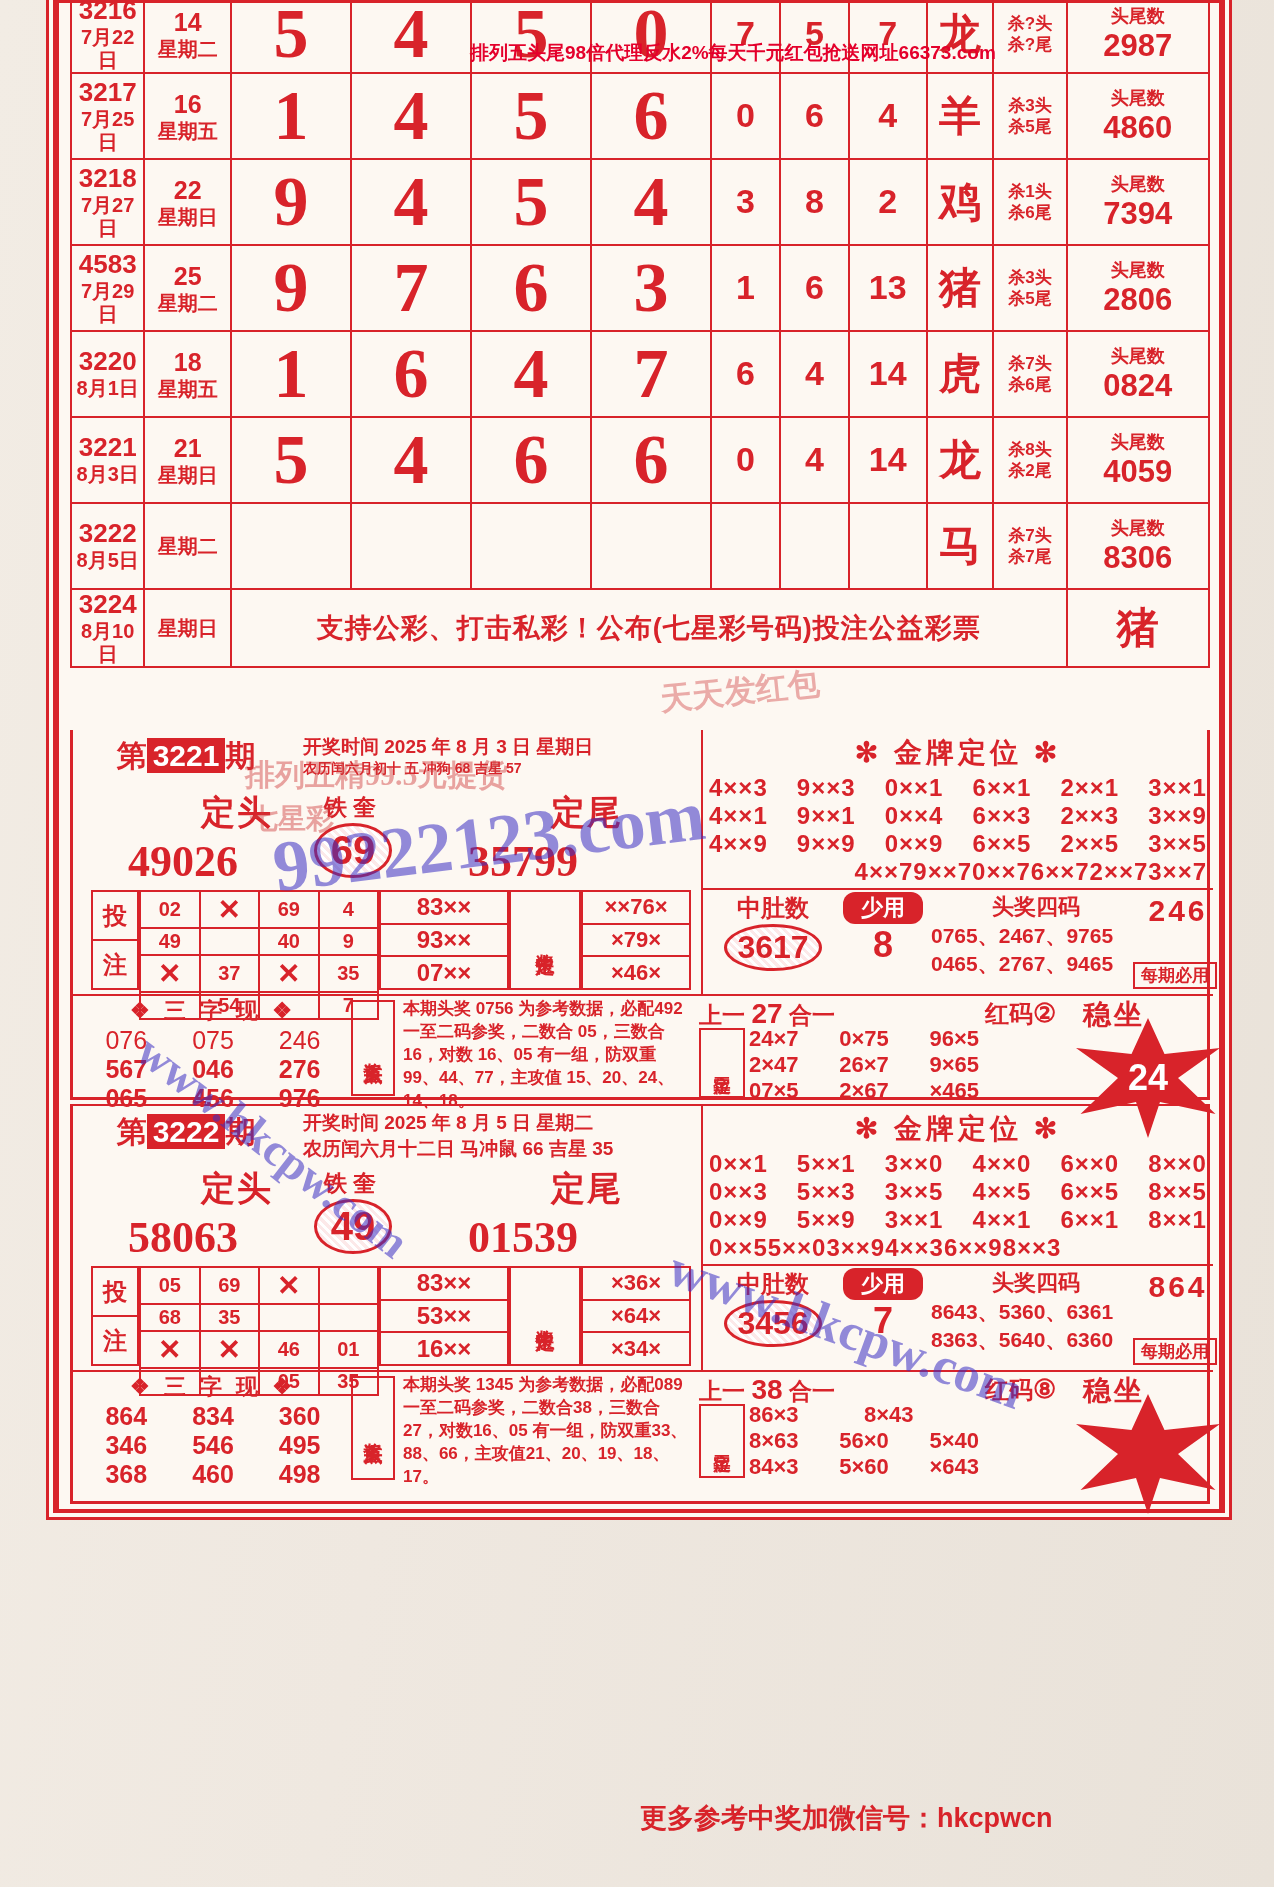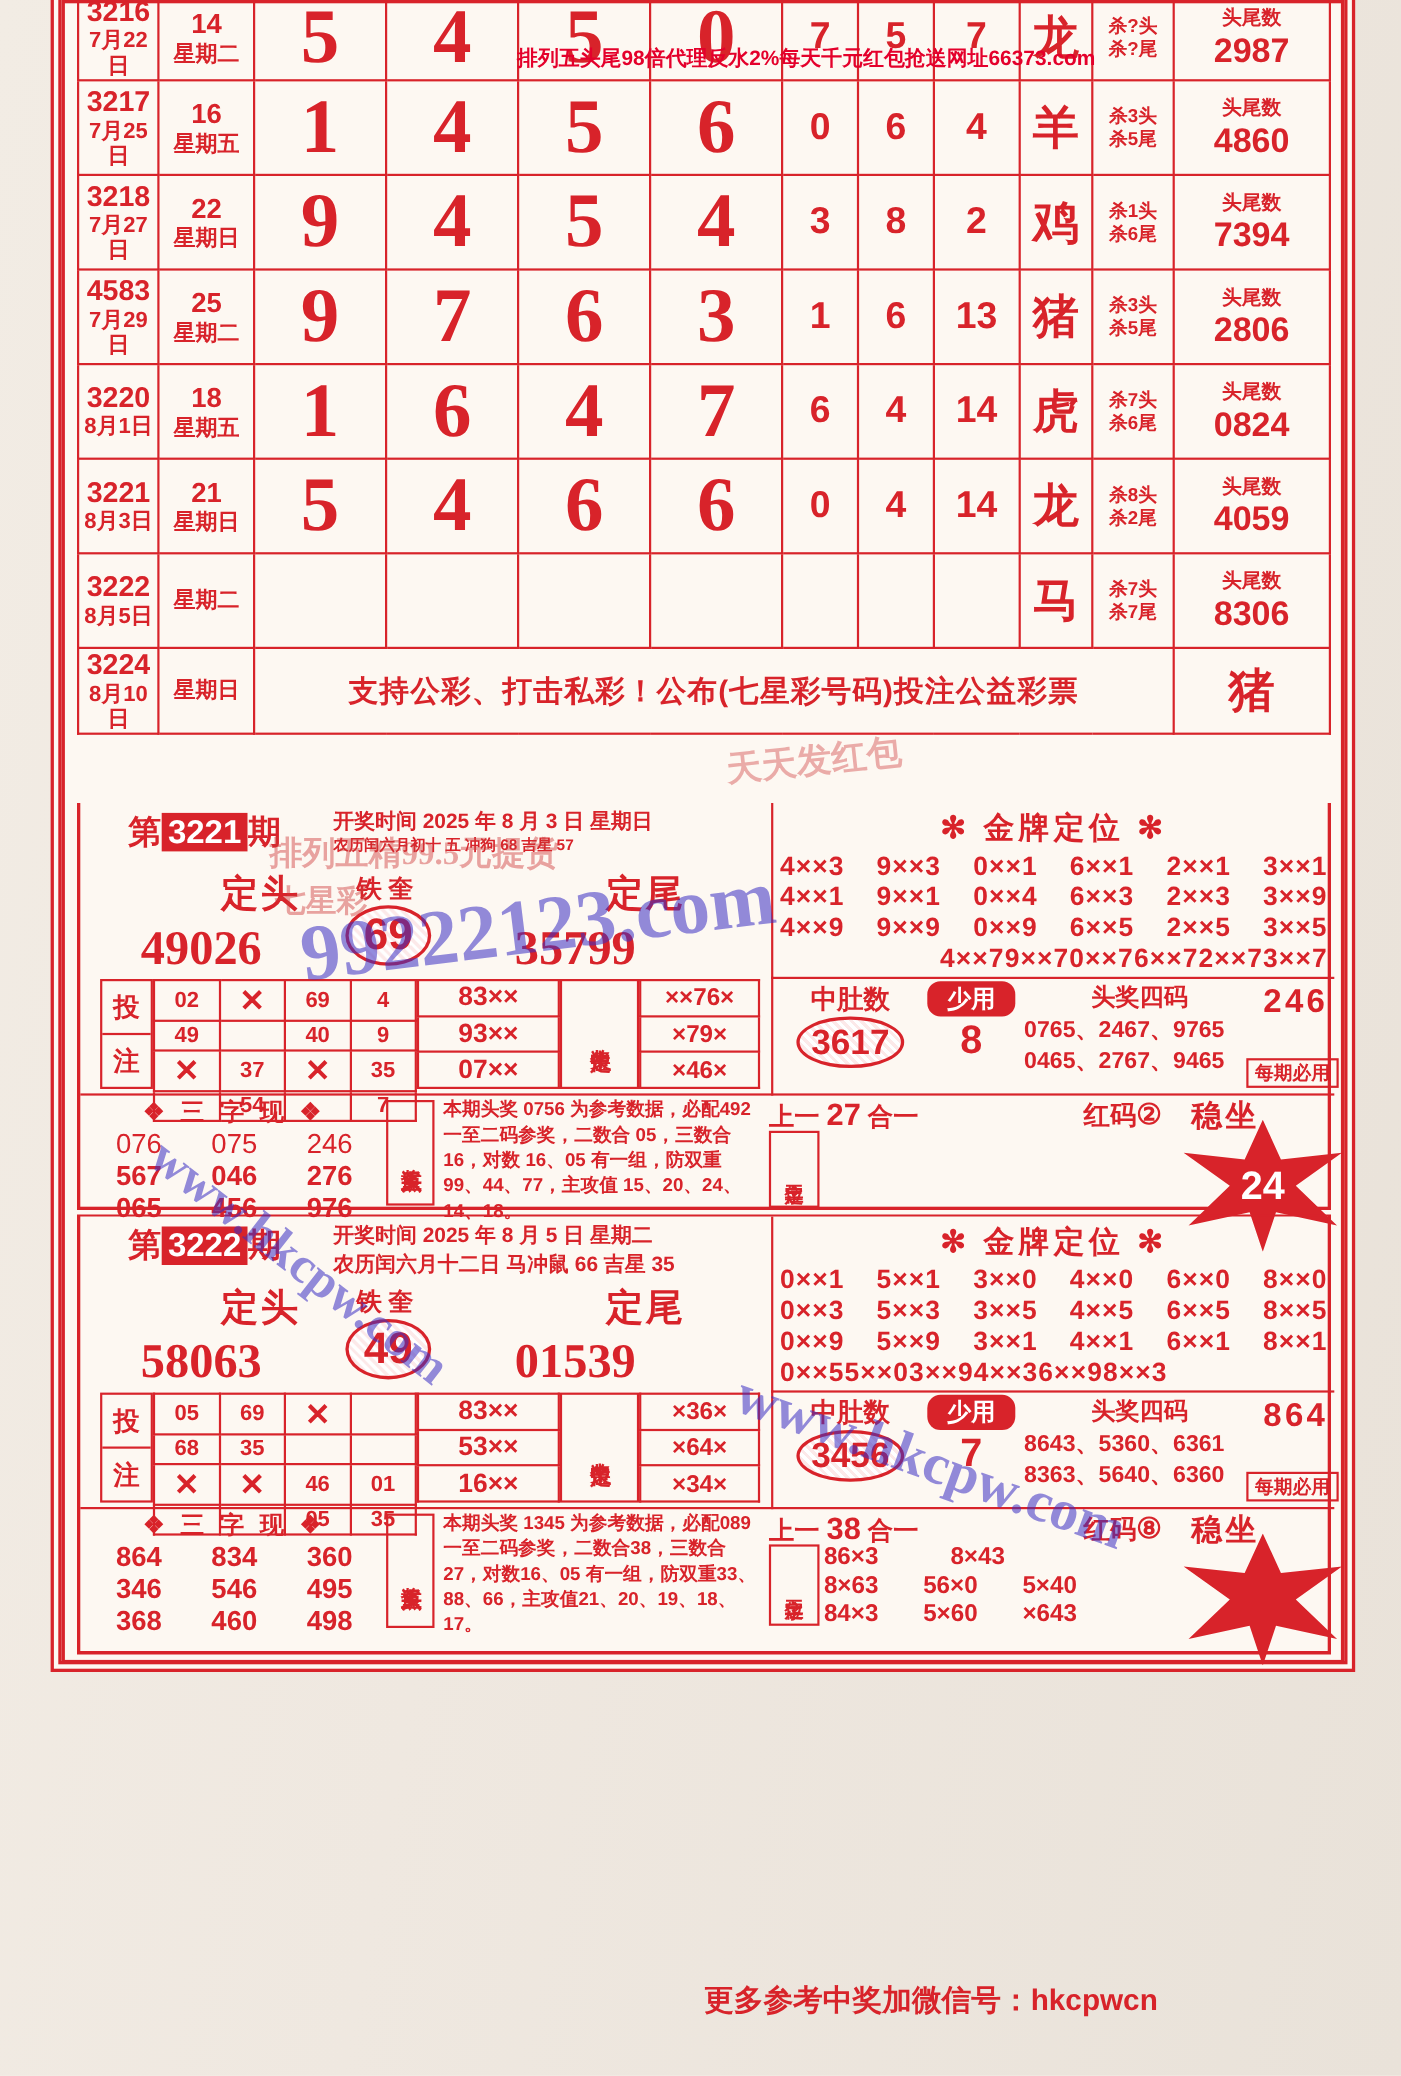--- a/index.html
+++ b/index.html
@@ -486,20 +486,37 @@
       <div style="position:absolute; left:626px; top:2px; width:250px;">
         <div style="font-size:23px;font-weight:bold;">
           <span>上一</span>
           <span style="font-size:28px">27</span>
           <span>合一</span>
         </div>
       </div>
       <div style="position:absolute; left:626px; top:32px; width:46px; height:70px; border:2px solid #d8232a; display:flex;align-items:center;justify-content:center;">
         <span style="writing-mode:vertical-rl;text-orientation:upright;font-size:17px;font-weight:bold">三字定位</span>
       </div>
+      <div style="position:absolute; left:676px; top:30px; width:230px;">
+        <div style="display:flex;justify-content:space-between;font-size:22px;font-weight:bold">
+            <span>24×7</span>
+            <span>0×75</span>
+            <span>96×5</span>
+          </div>
+        <div style="display:flex;justify-content:space-between;font-size:22px;font-weight:bold">
+            <span>2×47</span>
+            <span>26×7</span>
+            <span>9×65</span>
+          </div>
+        <div style="display:flex;justify-content:space-between;font-size:22px;font-weight:bold">
+            <span>07×5</span>
+            <span>2×67</span>
+            <span>×465</span>
+          </div>
+      </div>
       <div style="position:absolute; left:912px; top:2px; font-size:24px; font-weight:bold;">
         <span>红码</span><span style="font-size:26px">②</span>
       </div>
       <div style="position:absolute; left:1010px; top:0px; font-size:28px; font-weight:bold; letter-spacing:3px;">稳坐</div>
       <div style="position:absolute; left:1000px; top:22px;">
         <div class="star">
             <span>24</span>
           </div>
       </div>
     </div>

